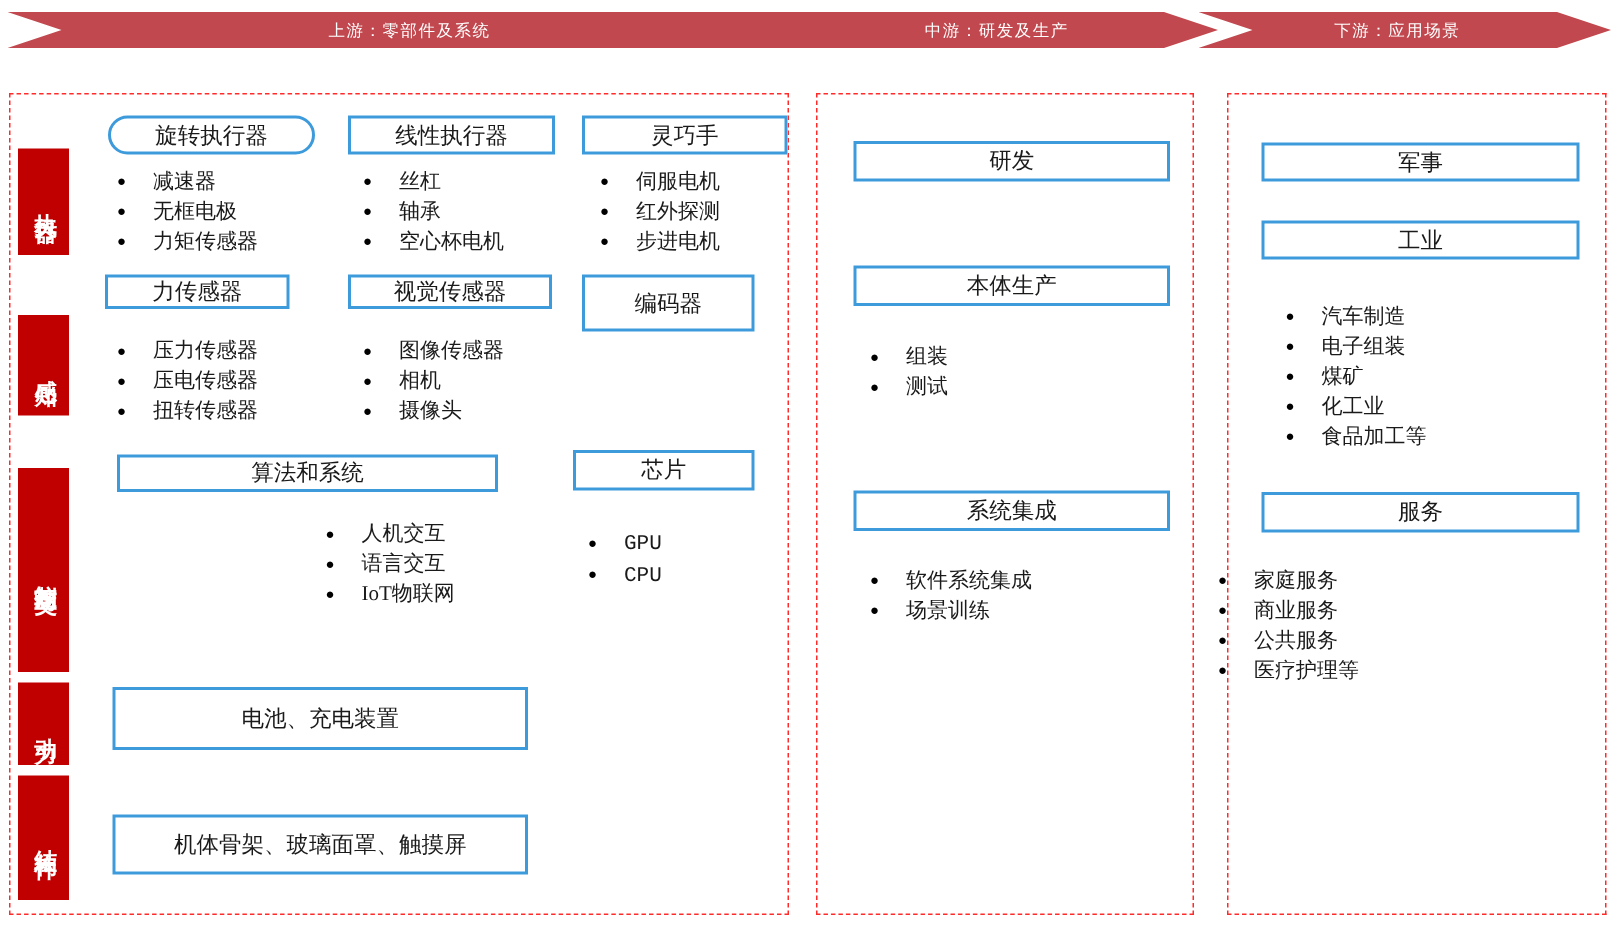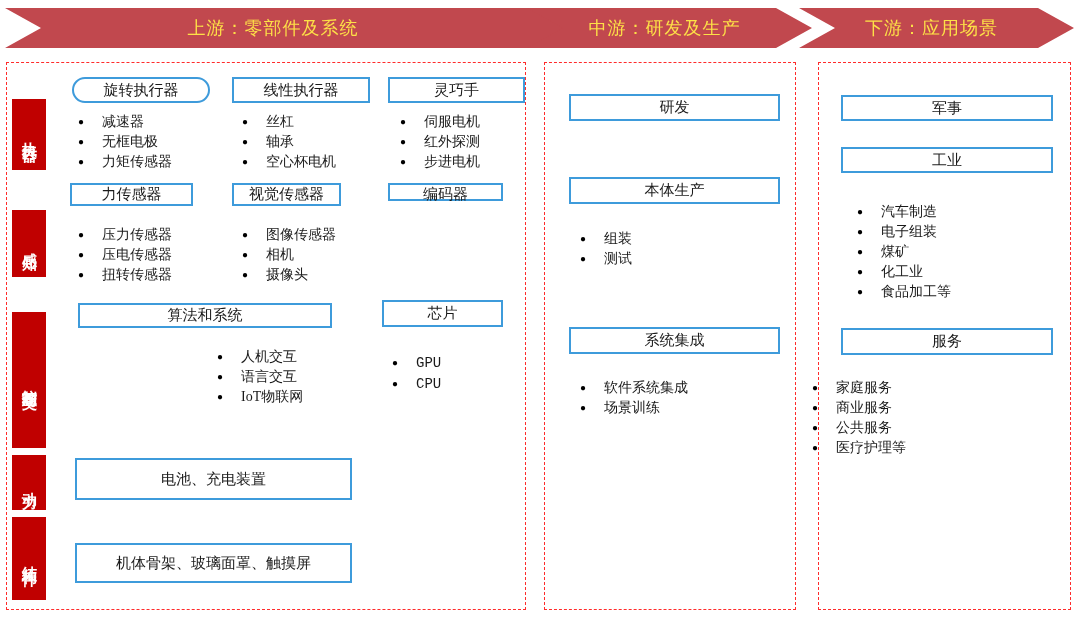--- a/index.html
+++ b/index.html
@@ -9,26 +9,26 @@
     --box_blue:#3E9BDB;
     --text_dark:#1A1A1A;
   }
   *{margin:0;padding:0;box-sizing:border-box;}
   html,body{background:#ffffff;}
   body{font-family:"Liberation Serif","DejaVu Serif",serif;color:var(--text_dark);}
   .canvas{position:relative;width:1074px;height:618px;background:#fff;overflow:hidden;}
 
   
   .arrow{
-    position:absolute;top:8px;height:40px;
+    position:absolute;top:8px;height:24px;
     background:var(--arrow_red);
     clip-path:polygon(0 0, calc(100% - 36px) 0, 100% 50%, calc(100% - 36px) 100%, 0 100%, 36px 50%);
     display:flex;align-items:center;justify-content:center;
-    color:#fde047;font-family:"Liberation Sans","DejaVu Sans",sans-serif;
-    font-size:18px;letter-spacing:1px;
+    color:#ffffff;font-family:"Liberation Sans","DejaVu Sans",sans-serif;
+    font-size:11px;letter-spacing:1px;
   }
   .arrow-1{left:5px;width:562px;padding-right:26px;}
   .arrow-2{left:527px;width:285px;padding-right:10px;}
   .arrow-3{left:799px;width:275px;padding-right:10px;}
 
   
   .panel{position:absolute;top:62px;height:548px;border:1.5px dashed var(--border_red);background:transparent;}
   .panel-1{left:6px;width:520px;}
   .panel-2{left:544px;width:252px;}
   .panel-3{left:818px;width:253px;}
@@ -50,22 +50,22 @@
   
   .bluebox{
     position:absolute;border:2px solid var(--box_blue);background:#fff;
     display:grid;place-items:center;font-size:15px;color:var(--text_dark);
     white-space:nowrap;
   }
   .bx-rotary{left:72px;top:77px;width:138px;height:26px;border-radius:13px;}
   .bx-linear{left:232px;top:77px;width:138px;height:26px;}
   .bx-hand{left:388px;top:77px;width:137px;height:26px;}
   .bx-force{left:70px;top:183px;width:123px;height:23px;}
-  .bx-vision{left:232px;top:183px;width:109px;height:23px;}
-  .bx-encoder{left:388px;top:183px;width:115px;height:18px;}
+  .bx-vision{left:232px;top:183px;width:136px;height:23px;}
+  .bx-encoder{left:388px;top:183px;width:115px;height:38px;}
   .bx-algo{left:78px;top:303px;width:254px;height:25px;}
   .bx-chip{left:382px;top:300px;width:121px;height:27px;}
   .bx-power{left:75px;top:458px;width:277px;height:42px;}
   .bx-structure{left:75px;top:543px;width:277px;height:40px;}
   .bx-rd{left:569px;top:94px;width:211px;height:27px;}
   .bx-production{left:569px;top:177px;width:211px;height:27px;}
   .bx-integration{left:569px;top:327px;width:211px;height:27px;}
   .bx-military{left:841px;top:95px;width:212px;height:26px;}
   .bx-industry{left:841px;top:147px;width:212px;height:26px;}
   .bx-service{left:841px;top:328px;width:212px;height:27px;}

